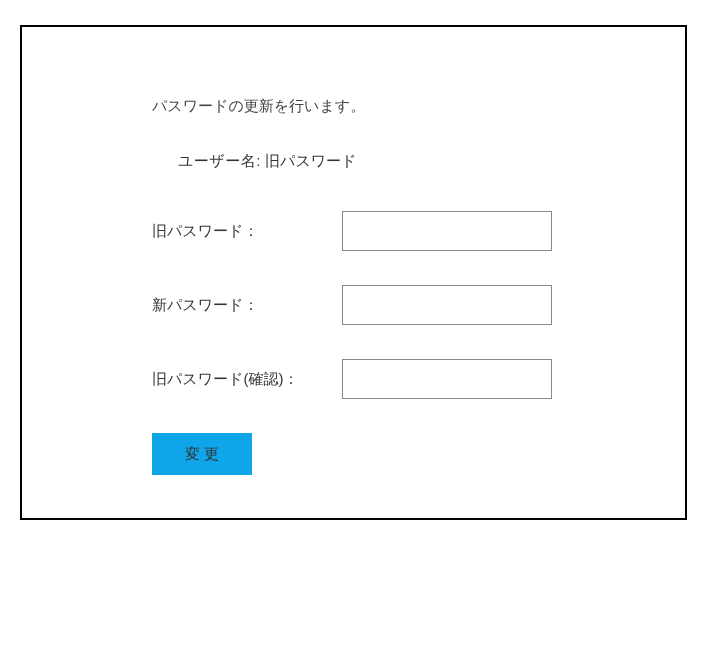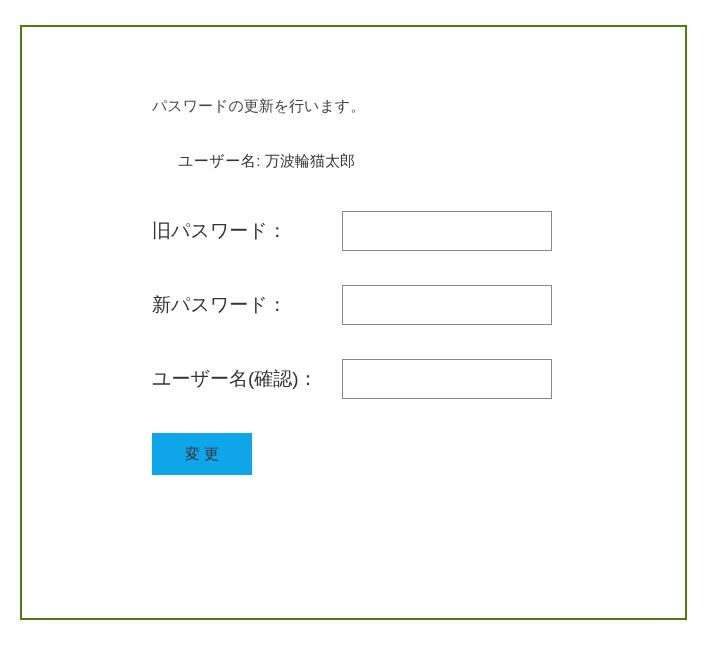--- a/index.html
+++ b/index.html
@@ -13,22 +13,22 @@
       background: #fff;
       font-family: "Meiryo", "Hiragino Kaku Gothic ProN", sans-serif;
       font-size: 15px;
       color: #333;
     }
     .frame {
       position: absolute;
       left: 20px;
       top: 25px;
       width: 667px;
-      height: 595px;
-      border: 2px solid #4d7c0f;
+      height: 495px;
+      border: 2px solid #000000;
       padding: 70px 64px 0 130px;
     }
     .heading {
       font-size: 15px;
       color: #444;
       margin-bottom: 36px;
     }
     .username-row {
       margin-left: 26px;
       margin-bottom: 40px;
@@ -38,21 +38,21 @@
     .username-row .label {
       letter-spacing: 0.5px;
     }
     .form-row {
       display: flex;
       align-items: center;
       margin-bottom: 34px;
     }
     .form-row .label {
       width: 190px;
-      font-size: 19px;
+      font-size: 15px;
       color: #333;
     }
     .form-row input[type="password"] {
       width: 210px;
       height: 40px;
       border: 1px solid #888;
       background: #fff;
       font-size: 15px;
       padding: 0 6px;
       appearance: none;
@@ -79,34 +79,34 @@
   </style>
 </head>
 <body>
 
 <div class="frame">
 
   <div class="heading">パスワードの更新を行います。</div>
 
   <div class="username-row">
     <span class="label">ユーザー名:</span>
-    <span>万波輪猫太郎</span>
+    <span>旧パスワード</span>
   </div>
 
   <div class="form-row">
     <span class="label">旧パスワード：</span>
     <input type="password" value="" style="">
   </div>
 
   <div class="form-row">
     <span class="label">新パスワード：</span>
     <input type="password" value="" style="">
   </div>
 
   <div class="form-row">
-    <span class="label">ユーザー名(確認)：</span>
+    <span class="label">旧パスワード(確認)：</span>
     <input type="password" value="" style="">
   </div>
 
 
   <button class="submit-button">変更</button>
 
 </div>
 
 </body></html>

